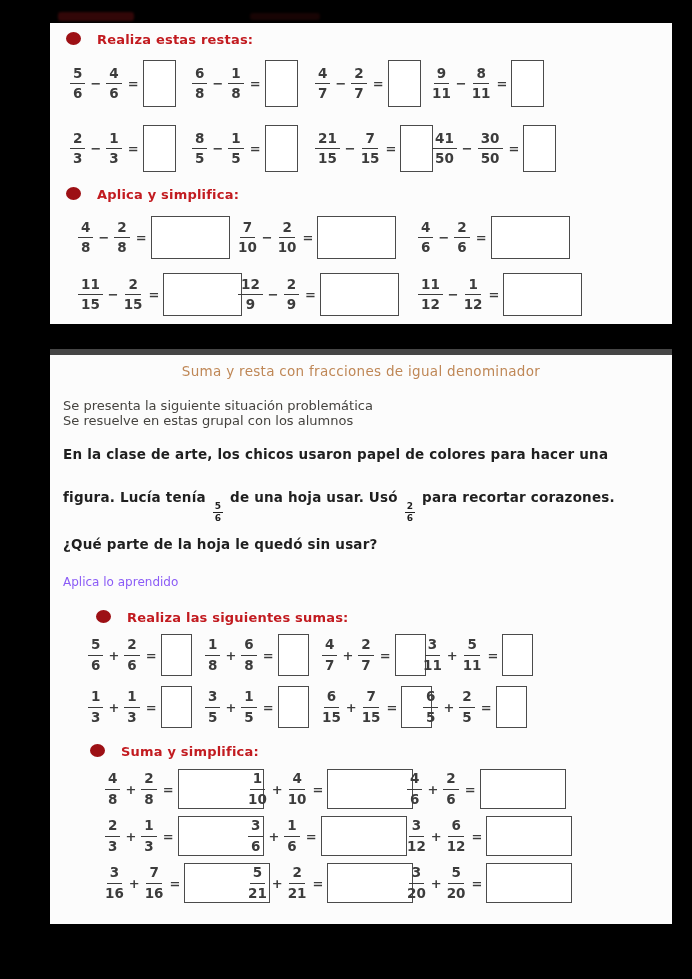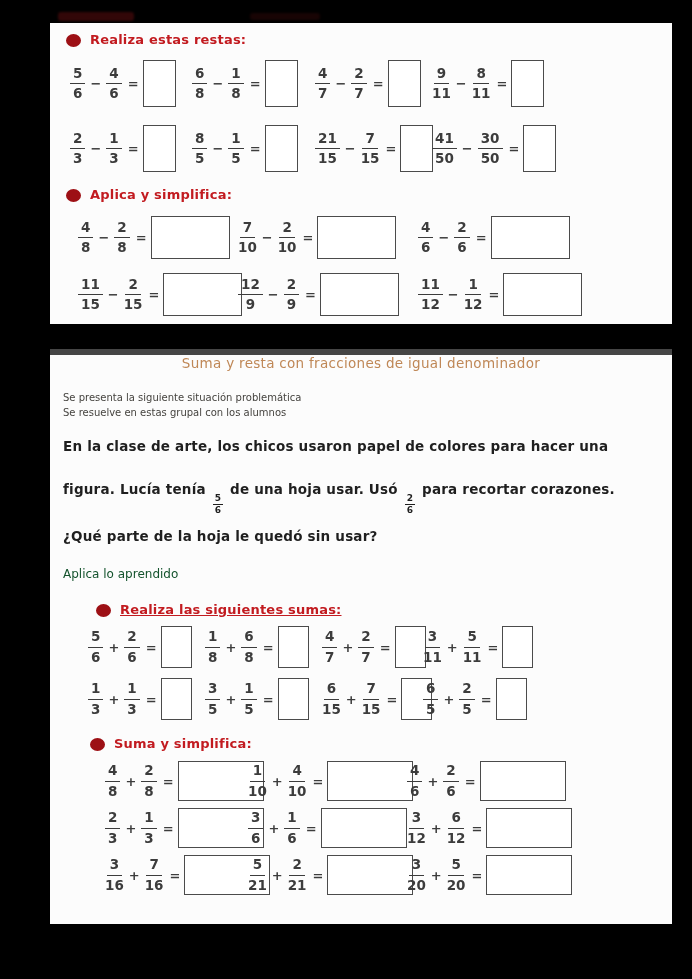--- a/index.html
+++ b/index.html
@@ -13,21 +13,21 @@
     background:#fcfcfc; box-sizing:border-box;
   }
   #panel1 { top:23px; height:301px; }
   #panel2 { top:349px; height:575px; border-top:6px solid #454545; }
 
   .ghost { position:absolute; border-radius:3px; filter:blur(1px); }
   #ghost1 { left:58px; top:12px; width:76px; height:9px; background:rgba(110,16,18,.45); }
   #ghost2 { left:250px; top:13px; width:70px; height:7px; background:rgba(70,12,12,.35); }
 
   .heading {
-    display:flex; align-items:flex-end; gap:9px;
+    display:flex; align-items:flex-start; gap:16px;
     font-weight:bold; font-size:13px; letter-spacing:.2px; color:#c21b20;
   }
   .bullet { width:15px; height:13px; border-radius:50%; background:#9d1015; flex:0 0 auto; }
 
   #panel1 .heading.h1 { margin:9px 0 0 16px; }
   #panel1 .heading.h2 { margin:15px 0 0 16px; }
 
   .grid { display:grid; align-items:center; }
   #restas-grid   { margin:13px 10px 0 20px; grid-template-columns:122px 123px 117px 1fr; row-gap:18px; }
   #resta-simp-grid { margin:14px 10px 0 28px; grid-template-columns:160px 180px 1fr; row-gap:14px; }
@@ -40,35 +40,35 @@
   .frac .num { padding:0 3px 3px; border-bottom:1.7px solid #3c3c3c; }
   .frac .den { padding-top:3px; }
   .op  { margin:0 5px; font-weight:bold; color:#3c3c3c; font-size:13px; }
   .eq  { margin:0 4px 0 6px; font-weight:bold; color:#3c3c3c; font-size:13px; }
   .abox { background:#fff; border:1.8px solid #4b4b4b; box-sizing:border-box; flex:0 0 auto; }
   .box-sm   { width:33px; height:47px; }
   .box-sm2  { width:31px; height:42px; }
   .box-wide { width:79px; height:43px; }
   .box-wide2{ width:86px; height:40px; }
 
-  .title { text-align:center; color:#bf8756; font-size:13.5px; letter-spacing:.3px; }
-  .intro { margin:19px 0 0 13px; font-size:10px; line-height:15px; color:#45433f; }
+  .title { margin-top:8px; text-align:center; color:#bf8756; font-size:13.5px; letter-spacing:.3px; }
+  .intro { margin:19px 0 0 13px; font-size:13px; line-height:15px; color:#45433f; }
   .problem-text {
     margin:5px 14px 0 13px; font-weight:bold; font-size:13.5px;
     color:#1f1f1f; line-height:43px; letter-spacing:.2px;
   }
   .inline-frac {
     display:inline-flex; flex-direction:column; align-items:center;
     font-size:9px; font-weight:bold; color:#1f1f1f;
     vertical-align:-7px; line-height:1; margin:0 2px;
   }
   .inline-frac .ifn { border-bottom:1px solid #1f1f1f; padding:0 2px 1px; }
   .inline-frac .ifd { padding-top:1px; }
-  .aplica { margin:9px 4px 0 13px; font-size:12px; color:#14532d; }
-  #panel2 .heading.h3 { margin:21px 16px 0 46px;text-decoration:underline; }
+  .aplica { margin:9px 4px 0 13px; font-size:12px; color:#8b5cf6; }
+  #panel2 .heading.h3 { margin:21px 16px 0 46px; }
   #panel2 .heading.h4 { margin:16px 16px 0 40px; }
 </style>
 </head>
 <body>
 
 <div class="ghost" id="ghost1"></div>
 <div class="ghost" id="ghost2"></div>
 
 <div class="panel" id="panel1">
   <div class="heading h1">

